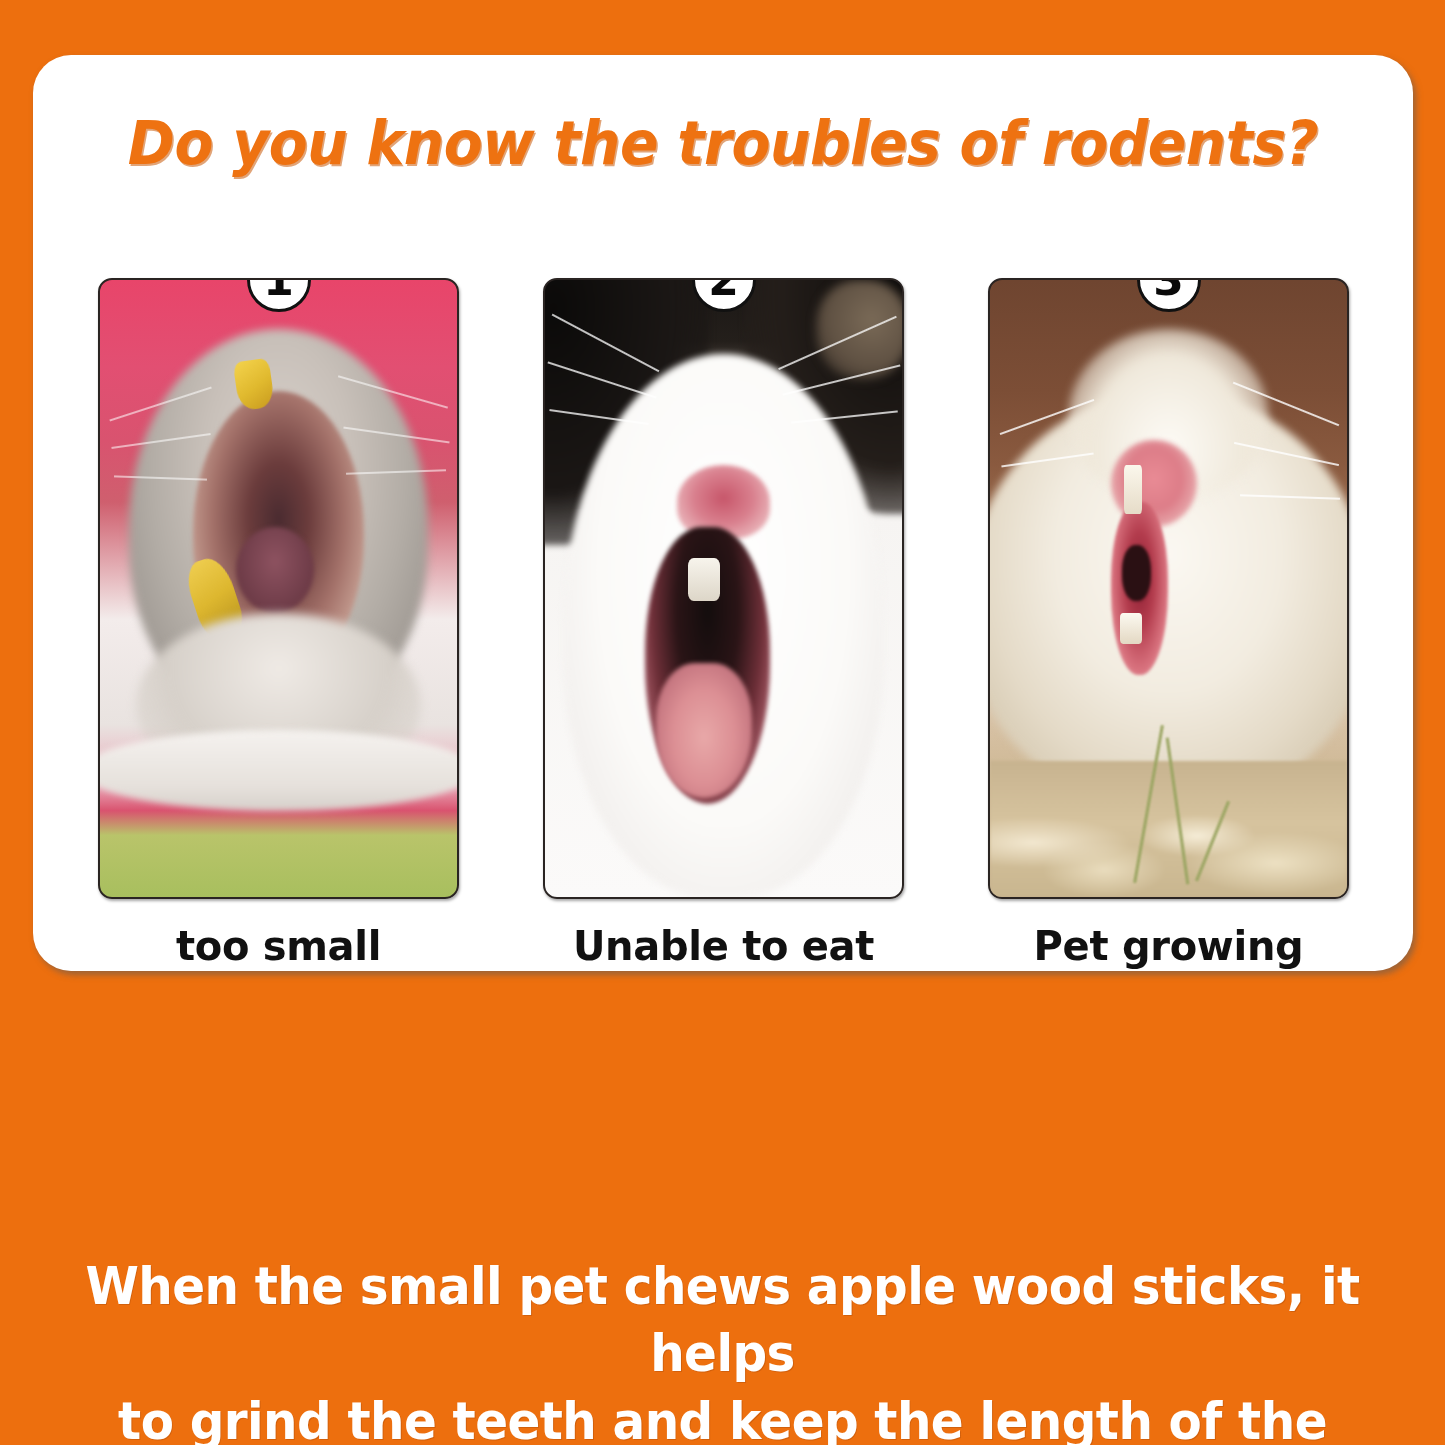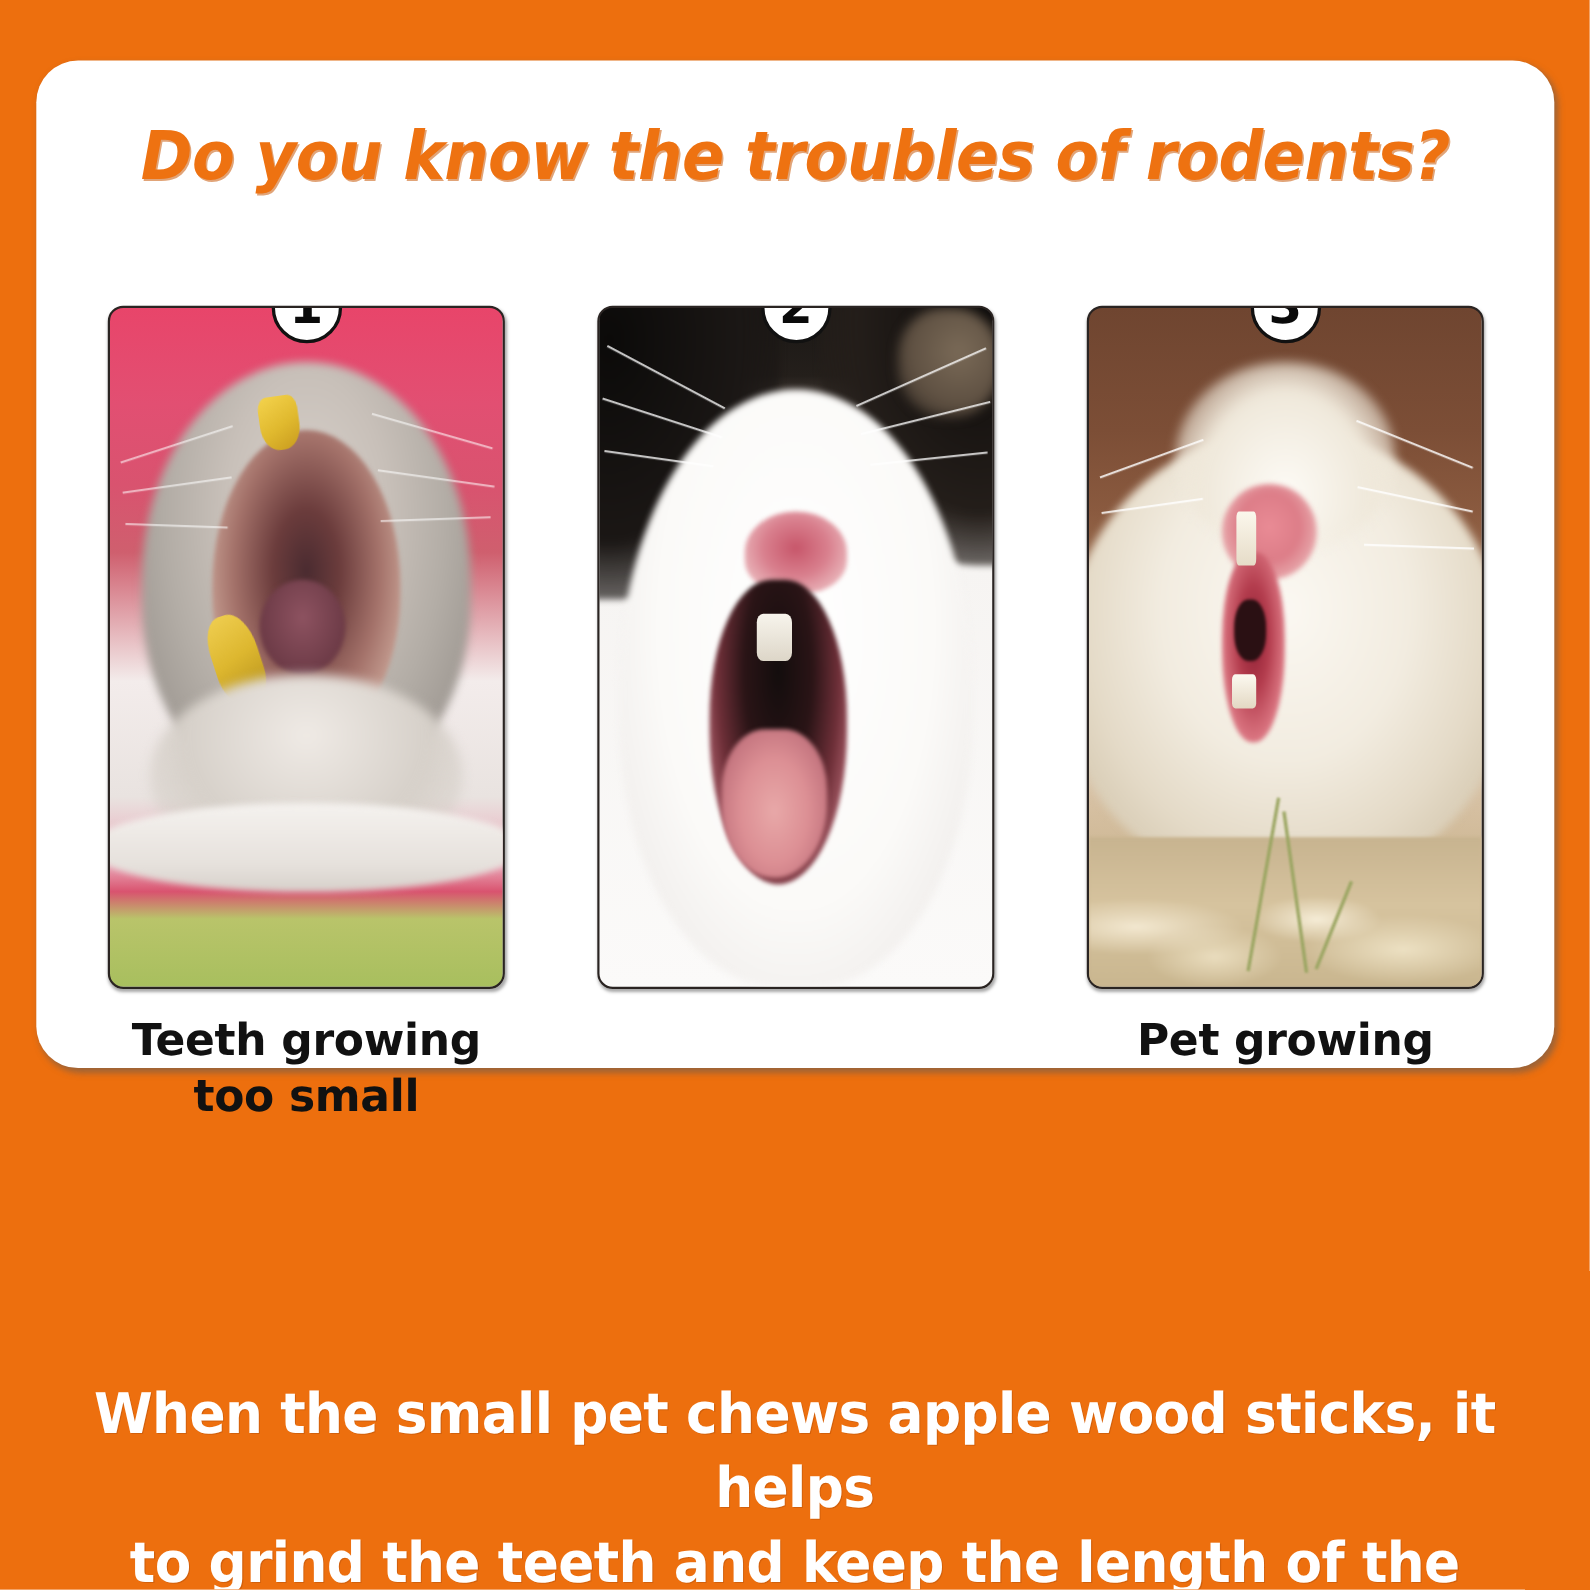--- a/index.html
+++ b/index.html
@@ -397,21 +397,20 @@
           <div class="chinfur"></div>
           <div class="blanket"></div>
           <div class="whisk" style="left:2%;top:20%;width:30%;transform:rotate(-18deg);"></div>
           <div class="whisk" style="left:3%;top:26%;width:28%;transform:rotate(-8deg);"></div>
           <div class="whisk" style="left:4%;top:32%;width:26%;transform:rotate(2deg);"></div>
           <div class="whisk" style="right:2%;top:18%;width:32%;transform:rotate(16deg);"></div>
           <div class="whisk" style="right:2%;top:25%;width:30%;transform:rotate(8deg);"></div>
           <div class="whisk" style="right:3%;top:31%;width:28%;transform:rotate(-2deg);"></div>
         </div>
         <div class="caption">
-          <div>Teeth growing</div>
           <div>too small</div>
         </div>
       </div>
 
       <div class="panel">
         <div class="photo ph2">
           <div class="badge">2</div>
           <div class="blackear-l"></div>
           <div class="blackear-r"></div>
           <div class="brownpatch"></div>
@@ -419,20 +418,23 @@
           <div class="nose"></div>
           <div class="mouth"></div>
           <div class="frontteeth"></div>
           <div class="lowtongue"></div>
           <div class="whisk" style="left:0%;top:10%;width:34%;transform:rotate(28deg);"></div>
           <div class="whisk" style="left:0%;top:16%;width:32%;transform:rotate(18deg);"></div>
           <div class="whisk" style="left:1%;top:22%;width:28%;transform:rotate(8deg);"></div>
           <div class="whisk" style="right:0%;top:10%;width:36%;transform:rotate(-24deg);"></div>
           <div class="whisk" style="right:0%;top:16%;width:34%;transform:rotate(-14deg);"></div>
           <div class="whisk" style="right:1%;top:22%;width:30%;transform:rotate(-6deg);"></div>
+        </div>
+        <div class="caption">
+          <div>Unable to eat</div>
         </div>
       </div>
 
       <div class="panel">
         <div class="photo ph3">
           <div class="badge">3</div>
           <div class="hambody"></div>
           <div class="headtuft"></div>
           <div class="muzzle"></div>
           <div class="mouth3"></div>

